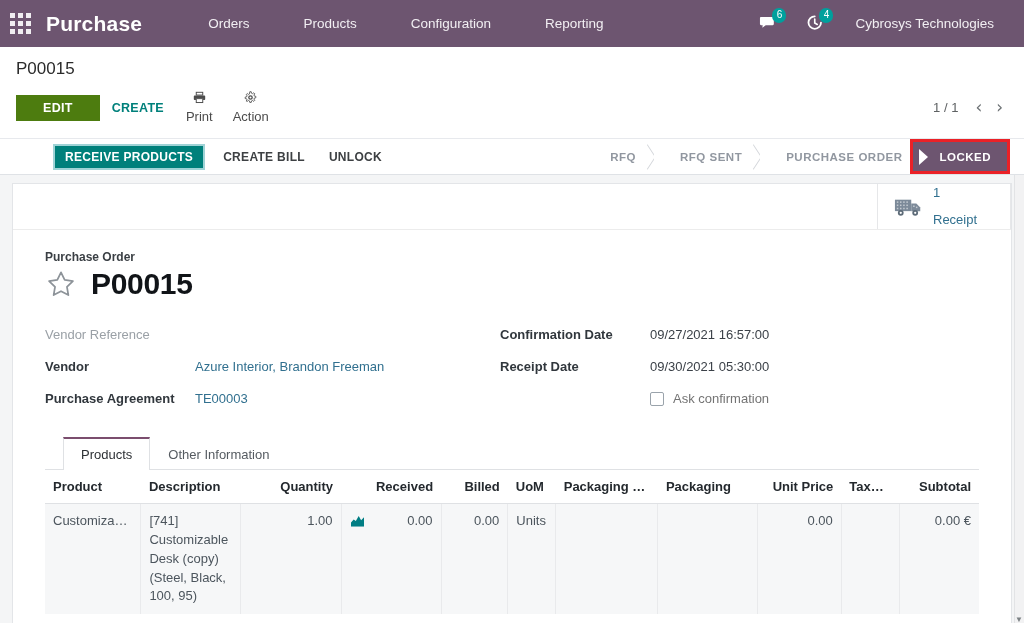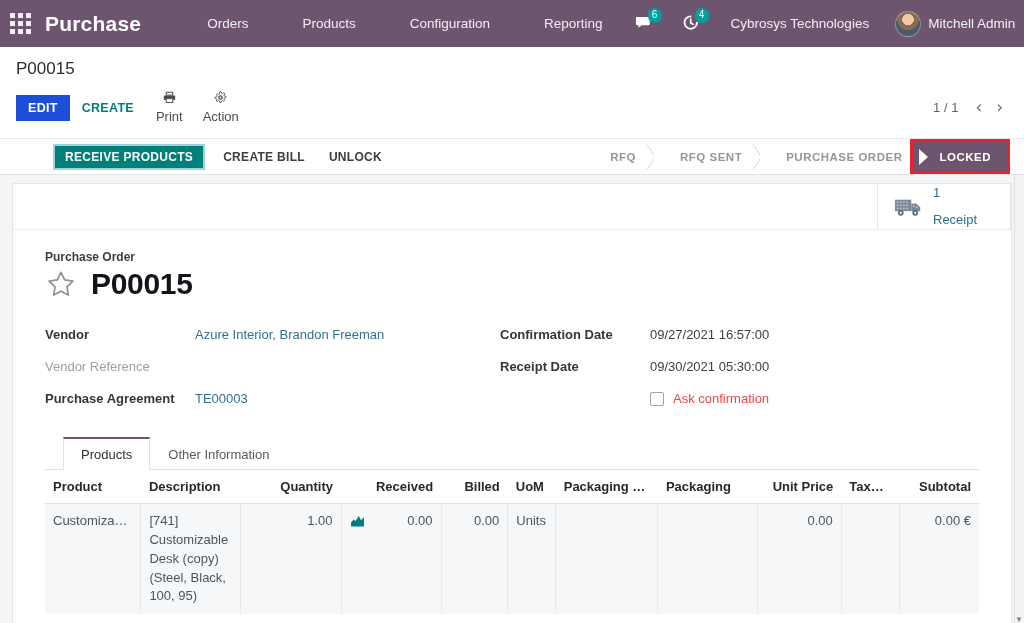--- a/index.html
+++ b/index.html
@@ -109,27 +109,27 @@
   }
   .cp-top { display: flex; align-items: flex-start; }
   .breadcrumb {
     font-size: 17px;
     color: #2b2b2b;
     padding-top: 2px;
     padding-bottom: 6px;
   }
   .cp-row2 { display: flex; align-items: center; padding-bottom: 8px; }
   .btn-edit {
-    background: #1d4ed8;
+    background: #4d7c0f;
     color: #ffffff;
     border: none;
     font-size: 12.5px;
     font-weight: bold;
     letter-spacing: .3px;
-    padding: 6px 12px;
+    padding: 6px 27px;
     cursor: pointer;
     font-family: inherit;
   }
   .btn-flat {
     background: none;
     border: none;
     color: #00807b;
     font-size: 12.5px;
     font-weight: bold;
     letter-spacing: .3px;
@@ -319,21 +319,21 @@
   .f-value.link2 { color: #31708f; cursor: pointer; }
   .checkbox-row { display: flex; align-items: center; gap: 9px; margin-left: 150px; margin-bottom: 14px; }
   .cbox {
     width: 14px; height: 14px;
     border: 1px solid #9aa3ab;
     background: #ffffff;
     border-radius: 2px;
     cursor: pointer;
     flex: none;
   }
-  .cb-label { font-size: 13px; color: #ef4444; }
+  .cb-label { font-size: 13px; color: #737373; }
 
   
   .notebook { margin-top: 14px; padding: 0 0 0 0; }
   .tabs {
     display: flex;
     border-bottom: 1px solid #dfe1e4;
     padding-left: 18px;
   }
   .tab {
     padding: 9px 17px 8px 17px;
@@ -441,24 +441,20 @@
     <div class="sys-icon">
       <svg width="19" height="19" viewBox="0 0 20 20">
         <path d="M9.2 2.4a6.6 6.6 0 1 0 6.6 6.6" fill="none" stroke="#ffffff" stroke-width="1.9" stroke-linecap="round"></path>
         <path d="M9.2 5.3v4.1l2.7 1.6" fill="none" stroke="#ffffff" stroke-width="1.7" stroke-linecap="round"></path>
       </svg>
       <span class="badge-count">4</span>
     </div>
 
     <div class="company-name">Cybrosys Technologies</div>
 
-    <div class="user-menu">
-      <div class="avatar"></div>
-      <span class="user-name">Mitchell Admin</span>
-    </div>
 
   </div>
 </div>
 
 <div class="control-panel">
 
   <div class="cp-top">
     <div class="breadcrumb">P00015</div>
   </div>
 
@@ -561,27 +557,27 @@
           </svg>
         </span>
         <span class="o-title">P00015</span>
       </div>
 
       <div class="form-grid">
 
         <div class="fg-col">
 
           <div class="f-row">
+            <div class="f-label muted">Vendor Reference</div>
+            <div class="f-value"></div>
+          </div>
+
+          <div class="f-row">
             <div class="f-label">Vendor</div>
             <div class="f-value link">Azure Interior, Brandon Freeman</div>
-          </div>
-
-          <div class="f-row">
-            <div class="f-label muted">Vendor Reference</div>
-            <div class="f-value"></div>
           </div>
 
           <div class="f-row">
             <div class="f-label">Purchase Agreement</div>
             <div class="f-value link2">TE00003</div>
           </div>
 
         </div>
 
         <div class="fg-col">

